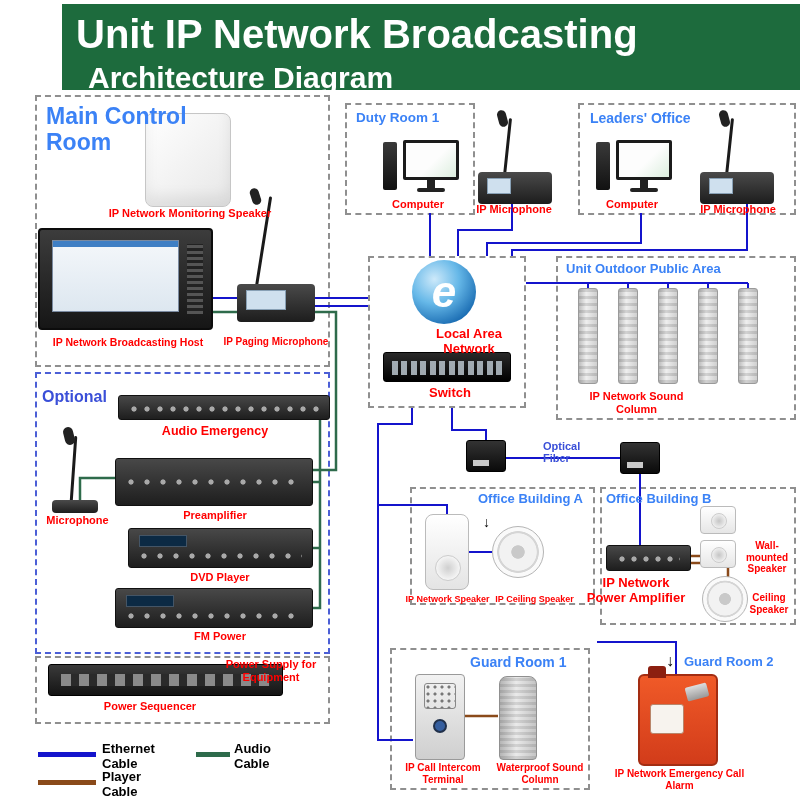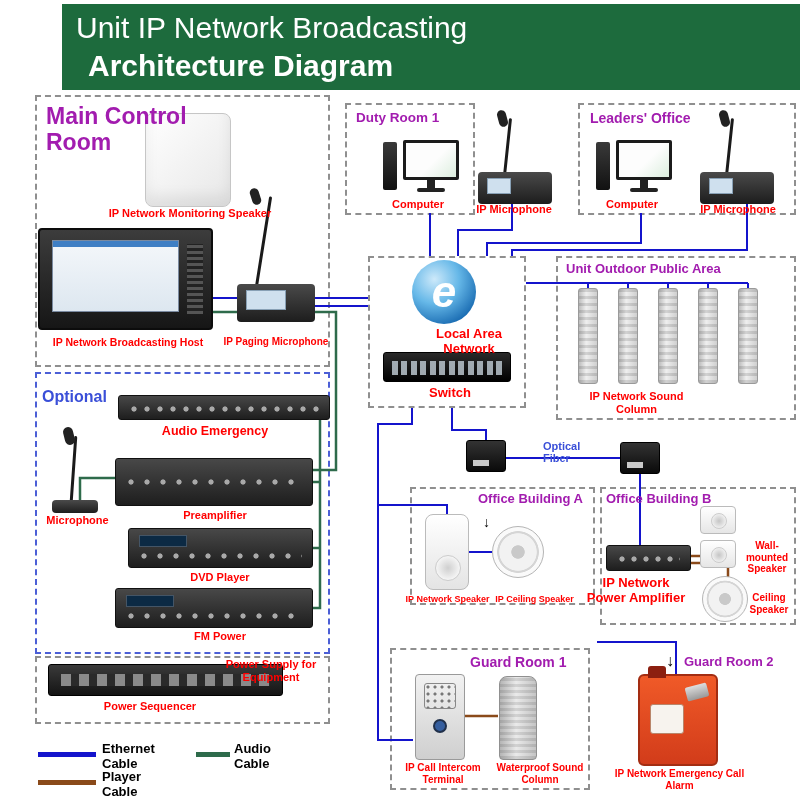--- a/index.html
+++ b/index.html
@@ -1,27 +1,27 @@
 <!DOCTYPE html>
 <html><head>
 <meta charset="utf-8">
 <style>
   *{margin:0;padding:0;box-sizing:border-box}
   html,body{background:#fff}
   body{font-family:"Liberation Sans",sans-serif}
   .stage{position:relative;width:800px;height:800px;background:#fff;overflow:hidden}
 
   .header{position:absolute;left:62px;top:4px;width:738px;height:86px;background:#1d6b3d;color:#fff;z-index:3;padding:5px 0 0 14px}
-  .header .l1{font-size:30px;font-weight:normal;line-height:1.25}
+  .header .l1{font-size:40px;font-weight:bold;line-height:1.25}
   .header .l2{font-size:30px;font-weight:bold;line-height:1.25;padding-left:12px}
 
   .dashed{position:absolute;border:2px dashed #8f8f8f;z-index:0;background:transparent}
   .dashed.blue{border-color:#4c5fd6}
 
-  .title{position:absolute;font-weight:bold;color:#a21caf;z-index:3;line-height:1.15}
+  .title{position:absolute;font-weight:bold;color:#3b82f6;z-index:3;line-height:1.15}
   .rlabel{position:absolute;font-weight:bold;color:#f00;z-index:3;text-align:center;line-height:1.15}
   .bluelabel{position:absolute;font-weight:bold;color:#3a4fd8;z-index:3;line-height:1.1;}
   .darr{position:absolute;z-index:3;font-weight:bold;color:#000}
 
   svg.wires{position:absolute;left:0;top:0;z-index:1}
 
   .dev{position:absolute;z-index:2}
 
   .wcab{background:linear-gradient(135deg,#ffffff,#e7e7e7);border:1px solid #c6c6c6;border-radius:8px;box-shadow:inset 0 -10px 14px rgba(0,0,0,.07)}
 

